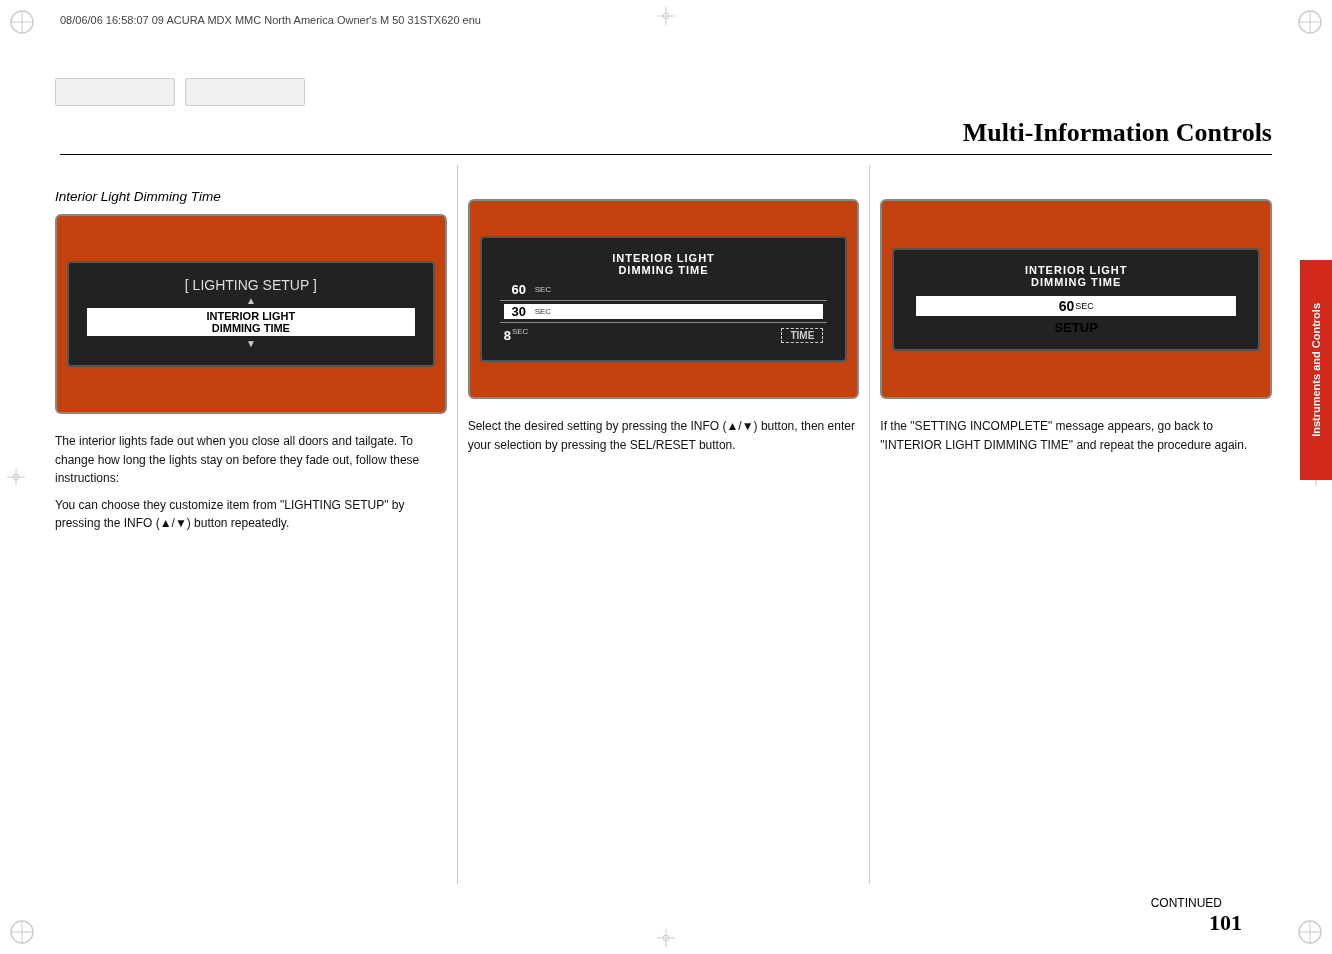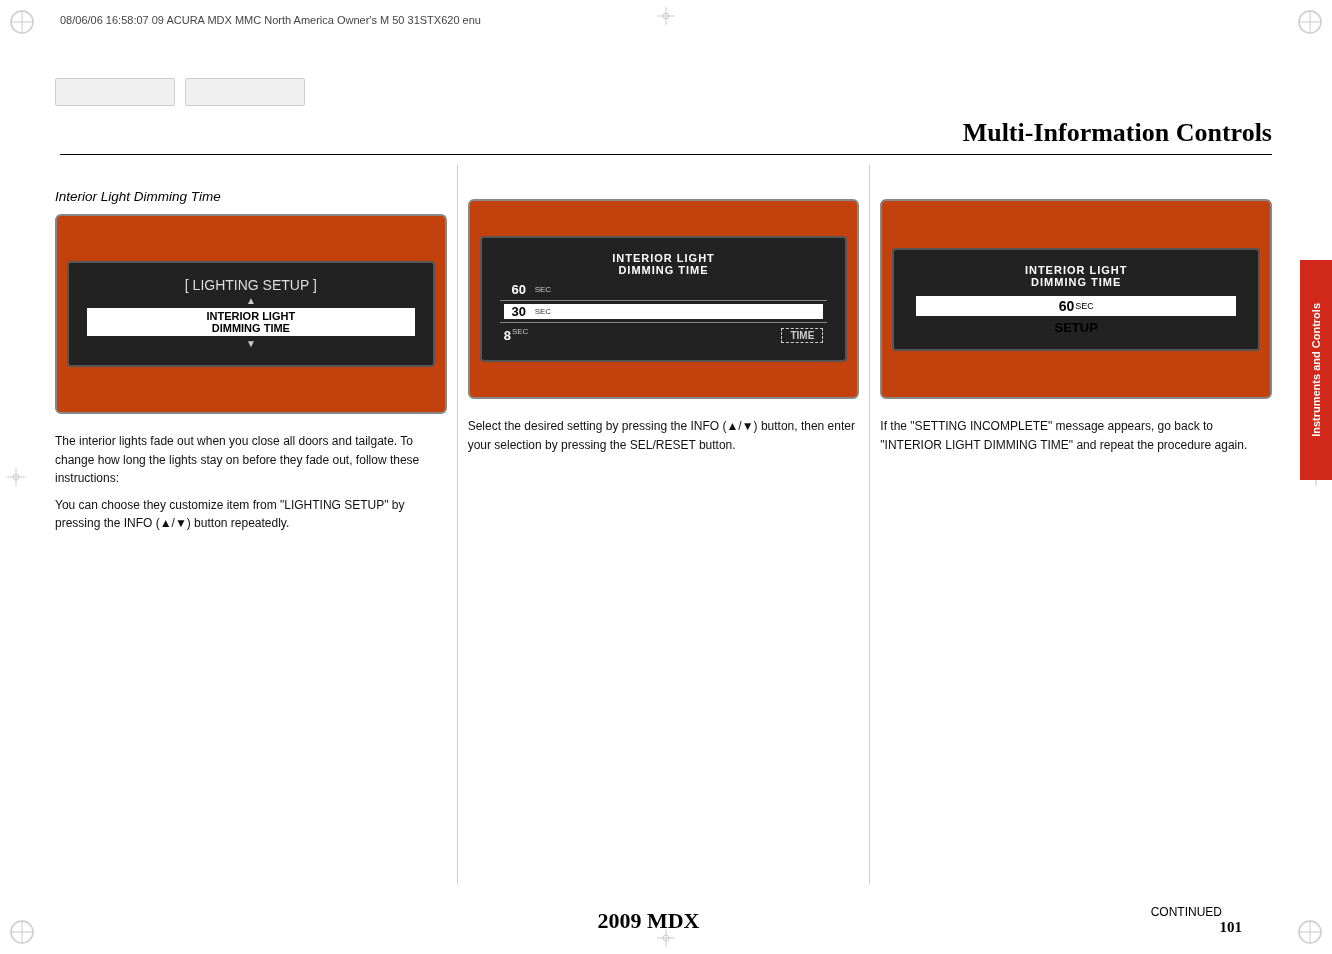--- a/index.html
+++ b/index.html
@@ -273,21 +273,21 @@
       padding-right: 20px;
     }
     .bottom-model {
       font-size: 22px;
       font-weight: bold;
       font-family: Georgia, serif;
       text-align: center;
       flex: 2;
     }
     .bottom-page {
-      font-size: 15px;
+      font-size: 22px;
       font-weight: bold;
       font-family: Georgia, serif;
       text-align: right;
       flex: 1;
     }
 
     
     .top-tabs {
       position: absolute;
       top: 78px;
@@ -456,18 +456,17 @@
       <div class="body-text">
         <p>If the "SETTING INCOMPLETE" message appears, go back to "INTERIOR LIGHT DIMMING TIME" and repeat the procedure again.</p>
       </div>
     </div>
 
   </div>
 </div>
 
 <div class="bottom-bar">
   <div style="flex:1;"></div>
-  <div class="bottom-model">2009  MDX</div>
   <div style="flex:1; display:flex; flex-direction:column; align-items:flex-end; padding-right:40px;">
     <div class="bottom-continued">CONTINUED</div>
     <div class="bottom-page">101</div>
   </div>
 </div>
 
 </body></html>

